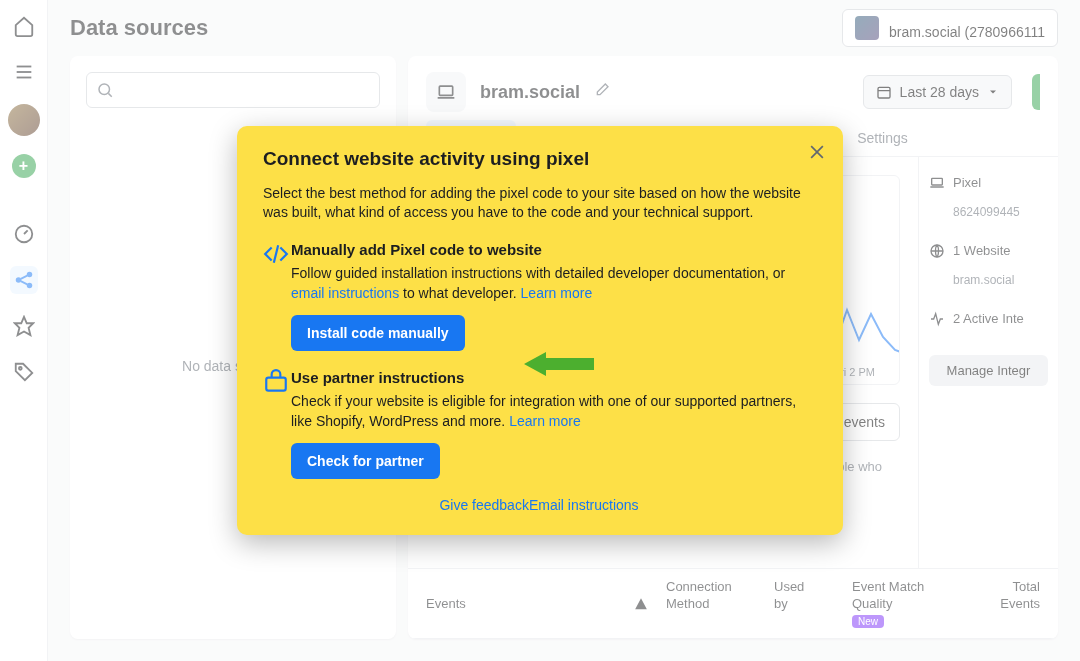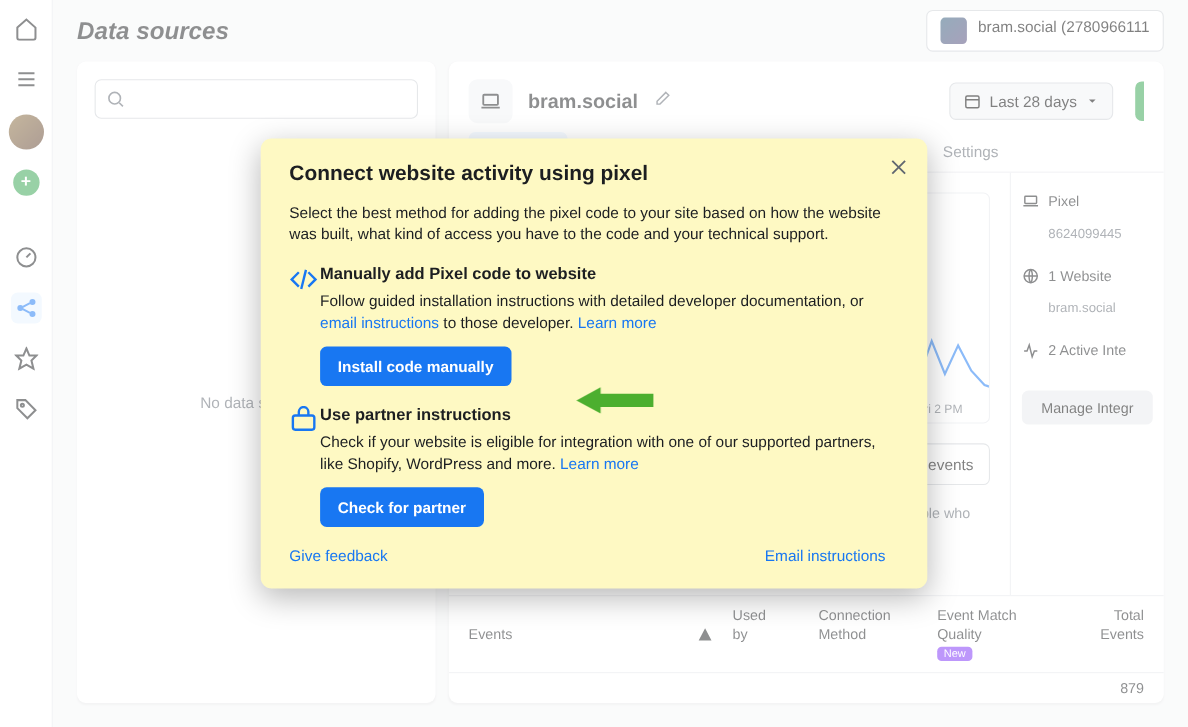--- a/index.html
+++ b/index.html
@@ -13,22 +13,22 @@
     .rail-add { width: 24px; height: 24px; border-radius: 50%; background: #31a24c; color: #fff; display: flex; align-items: center; justify-content: center; font-weight: bold; font-size: 16px; }
     .rail-gap { height: 6px; }
     .rail-icon.sel { background: #e7f3ff; }
     .rail-icon svg { width: 22px; height: 22px; }
 
     
     .main { flex: 1; display: flex; flex-direction: column; min-width: 0; }
 
     
     .topbar { height: 56px; display: flex; align-items: center; padding: 0 22px; justify-content: space-between; }
-    .topbar-title { font-size: 22px; font-weight: 700; color: #1c1e21; font-style: italic; }
-    .acct { display: flex; align-items: flex-start; gap: 10px; background: #fff; border: 1px solid #ccd0d5; border-radius: 6px; padding: 6px 12px; font-size: 14px; }
+    .topbar-title { font-size: 22px; font-weight: 700; color: #1c1e21; }
+    .acct { display: flex; align-items: flex-end; gap: 10px; background: #fff; border: 1px solid #ccd0d5; border-radius: 6px; padding: 6px 12px; font-size: 14px; }
     .acct-avatar { width: 24px; height: 24px; border-radius: 4px; background: linear-gradient(135deg,#2b5876,#4e4376); }
 
     
     .body { flex: 1; display: flex; padding: 0 22px 22px 22px; gap: 12px; min-height: 0; }
     .leftcard { width: 326px; background: #fff; border-radius: 8px; padding: 16px; box-shadow: 0 1px 2px rgba(0,0,0,.06); display: flex; flex-direction: column; }
     .search-wrap { position: relative; }
     .search-wrap svg { position: absolute; left: 10px; top: 9px; width: 18px; height: 18px; color: #606770; }
     .search { width: 100%; height: 36px; border: 1px solid #ccd0d5; border-radius: 6px; padding: 0 12px 0 34px; font-size: 14px; outline: none; }
     .nodata { flex: 1; display: flex; align-items: center; justify-content: center; color: #606770; font-size: 14px; }
 
@@ -73,32 +73,32 @@
     .thead .c2 { width: 60px; }
     .thead .c3 { width: 90px; }
     .thead .c4 { width: 110px; }
     .thead .c5 { width: 60px; text-align: right; }
     .newbadge { display: inline-block; background: #7b2ff7; color: #fff; font-size: 10px; padding: 1px 6px; border-radius: 4px; margin-top: 2px; width: fit-content; }
     .warn { color: #1c1e21; }
     .lastrow { padding: 6px 18px; text-align: right; font-size: 13px; color: #1c1e21; }
 
     
     .overlay { position: fixed; inset: 0; background: rgba(255,255,255,.5); display: flex; align-items: center; justify-content: center; }
-    .modal { width: 606px; background: #fef9c3; border-radius: 10px; box-shadow: 0 8px 28px rgba(0,0,0,.28); padding: 22px 38px 22px 26px; position: relative; }
+    .modal { width: 606px; background: #fde047; border-radius: 10px; box-shadow: 0 8px 28px rgba(0,0,0,.28); padding: 22px 28px 22px 26px; position: relative; }
     .modal h2 { font-size: 19px; font-weight: 700; color: #1c1e21; margin-bottom: 14px; }
     .modal p.intro { font-size: 14px; color: #1c1e21; line-height: 1.4; margin-bottom: 18px; }
     .close-x { position: absolute; top: 16px; right: 16px; cursor: pointer; color: #606770; }
     .opt { display: flex; margin-bottom: 18px; }
     .opt-ico { width: 28px; flex-shrink: 0; color: #1877f2; }
     .opt-ico svg { width: 26px; height: 26px; }
     .opt-body h3 { font-size: 15px; font-weight: 600; margin-bottom: 6px; color: #1c1e21; }
     .opt-body p { font-size: 14px; color: #1c1e21; line-height: 1.4; margin-bottom: 12px; }
     .opt-body a { color: #1877f2; cursor: pointer; text-decoration: none; }
     .btn-primary { background: #1877f2; color: #fff; border: none; border-radius: 6px; padding: 10px 16px; font-size: 14px; font-weight: 600; cursor: pointer; }
-    .modal-foot { display: flex; justify-content: space-between; margin-top: 10px; }
+    .modal-foot { display: flex; justify-content: center; margin-top: 10px; }
     .modal-foot a { color: #1877f2; font-size: 14px; cursor: pointer; }
 
     .arrow { position: absolute; left: 524px; top: 350px; width: 70px; height: 28px; }
     .arrow-shape { width: 100%; height: 100%; display: block; }
   </style>
 </head>
 <body>
 
 <div class="root">
 
@@ -256,39 +256,38 @@
           </div>
         </div>
 
         <div class="thead">
           <div class="col c1">
             <span>Events</span>
             <svg class="warn" width="14" height="14" viewBox="0 0 24 24" fill="currentColor" style="margin-left:auto">
                 <path d="M12 2L2 21h20L12 2zm0 6v6m0 2v2"></path>
               </svg>
           </div>
+          <div class="col c3">
+              <span>Connection</span>
+              <span>Method</span>
+            </div>
           <div class="col c2">
               <span>Used</span>
               <span>by</span>
-            </div>
-          <div class="col c3">
-              <span>Connection</span>
-              <span>Method</span>
             </div>
           <div class="col c4">
               <span>Event Match</span>
               <span>Quality</span>
               <span class="newbadge">New</span>
             </div>
           <div class="col c5">
               <span>Total</span>
               <span>Events</span>
             </div>
         </div>
-        <div class="lastrow">879</div>
       </div>
     </div>
   </div>
 </div>
 
 <div class="overlay">
   <div class="modal">
     <span class="close-x"><svg width="20" height="20" viewBox="0 0 24 24" stroke="currentColor" stroke-width="2" fill="none">
           <line x1="5" y1="5" x2="19" y2="19"></line>
           <line x1="19" y1="5" x2="5" y2="19"></line>
@@ -297,21 +296,21 @@
     <p class="intro">Select the best method for adding the pixel code to your site based on how the website was built, what kind of access you have to the code and your technical support.</p>
 
     <div class="opt">
       <div class="opt-ico"><svg viewBox="0 0 24 24" fill="none" stroke="currentColor" stroke-width="2">
             <polyline points="8 6 2 12 8 18"></polyline>
             <polyline points="16 6 22 12 16 18"></polyline>
             <line x1="14" y1="4" x2="10" y2="20"></line>
           </svg></div>
       <div class="opt-body">
         <h3>Manually add Pixel code to website</h3>
-        <p><span>Follow guided installation instructions with detailed developer documentation, or </span><a>email instructions</a><span> to those developer. </span><a>Learn more</a></p>
+        <p><span>Follow guided installation instructions with detailed developer documentation, or </span><a>email instructions</a><span> to what developer. </span><a>Learn more</a></p>
         <button class="btn-primary">Install code manually</button>
       </div>
     </div>
 
     <div class="opt">
       <div class="opt-ico"><svg viewBox="0 0 24 24" fill="none" stroke="currentColor" stroke-width="2">
             <rect x="3" y="8" width="18" height="12" rx="2"></rect>
             <path d="M8 8V5a4 4 0 0 1 8 0v3"></path>
           </svg></div>
       <div class="opt-body">

